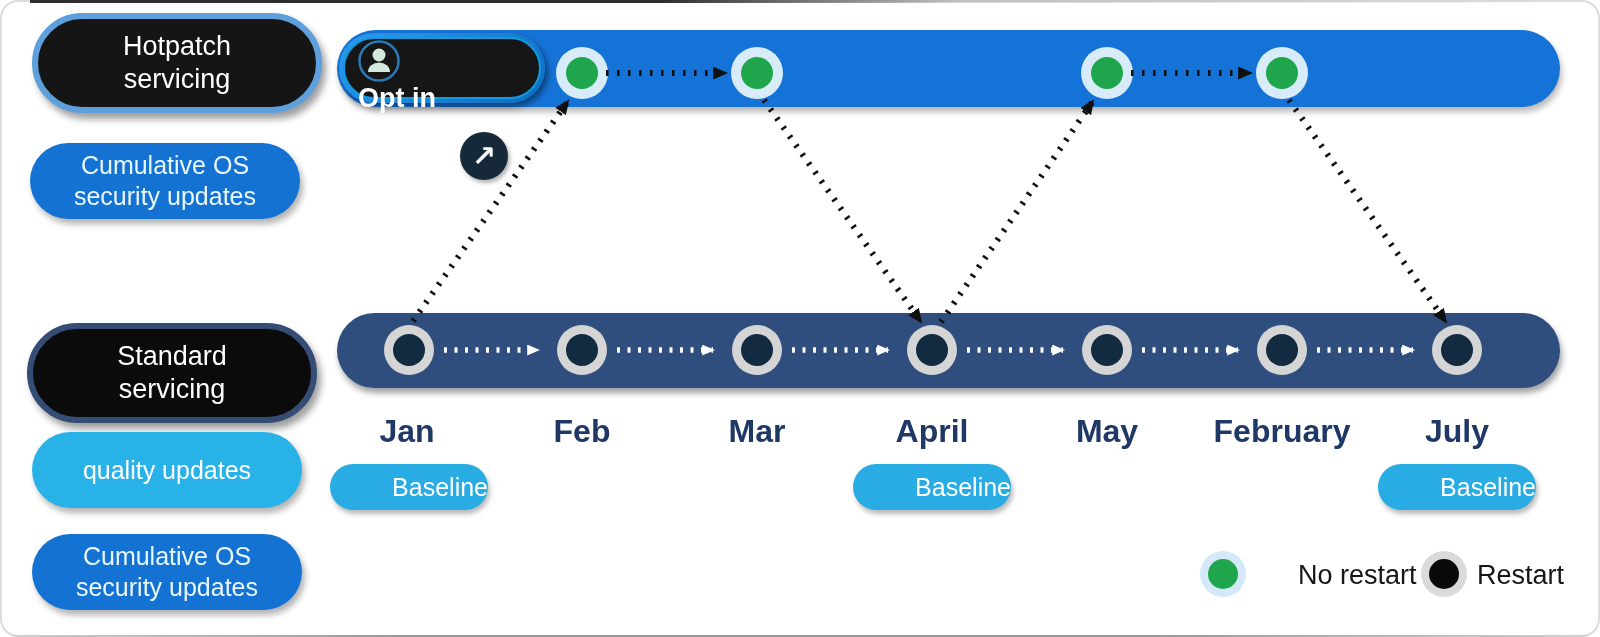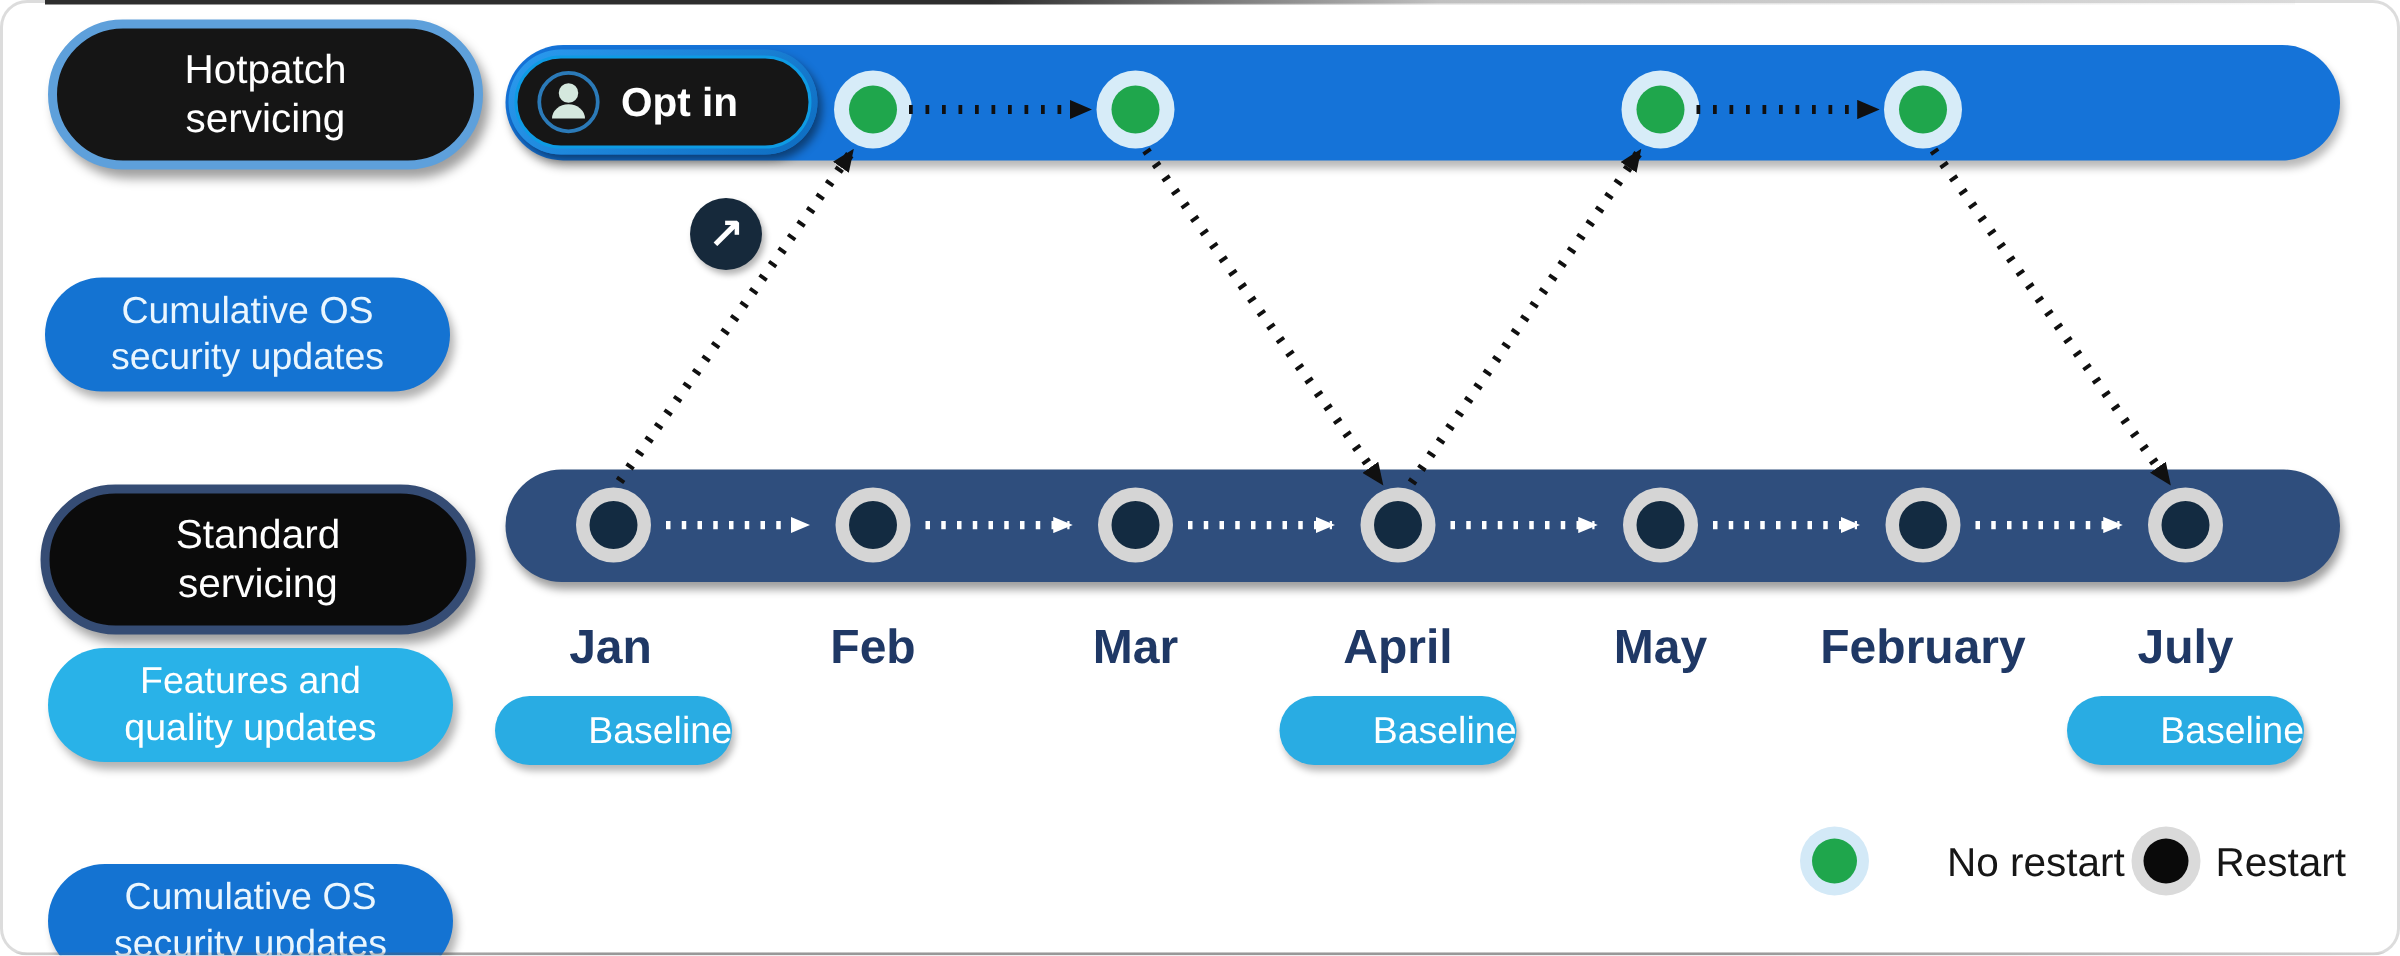--- a/index.html
+++ b/index.html
@@ -18,36 +18,36 @@
   
   .pill{position:absolute;display:flex;flex-direction:column;align-items:center;justify-content:center;
     text-align:center;border-radius:999px;z-index:4;}
   .pill span{display:block;}
   .servicing-pill{width:278px;height:88px;background:#151515;color:#ffffff;
     font-size:27px;line-height:33px;box-shadow:4px 6px 7px rgba(0,0,0,.38);}
   .hotpatch-servicing{left:32px;top:13px;border:6px solid #5EA0DB;}
   .standard-servicing{left:27px;top:303px;border:6px solid #354C74;background:#0b0b0b;margin-top:20px;}
   .sub-pill{width:270px;height:76px;border-radius:40px;color:#EAF6FE;font-size:25px;line-height:31px;
     box-shadow:3px 5px 6px rgba(0,0,0,.3);}
-  .blue-pill{background:#1473D2;margin-top:42px;}
+  .blue-pill{background:#1473D2;}
   .cyan-pill{background:#29B2E8;color:#ffffff;}
   .hotpatch-updates{left:30px;top:143px;}
   .features-updates{left:32px;top:432px;}
   .standard-updates{left:32px;top:534px;}
 
   
   .bar{position:absolute;left:337px;width:1223px;height:77px;border-radius:40px;z-index:1;}
   .hotpatch-bar{top:30px;background:#1573D8;box-shadow:2px 5px 6px rgba(0,0,0,.28);}
   .standard-bar{top:313px;height:75px;background:#2F4E7D;box-shadow:2px 5px 6px rgba(0,0,0,.38);}
 
   
   .optin{position:absolute;left:339px;top:33px;width:206px;height:70px;border-radius:36px;z-index:2;
     background:linear-gradient(140deg,#2B9BEF 0%,#0D6CC0 100%);box-shadow:3px 4px 6px rgba(0,0,0,.45);}
   .optin-inner{position:absolute;inset:4px;background:#161616;border:2px solid #0E9BE4;border-radius:32px;
-    display:flex;align-items:center;}
+    display:flex;align-items:flex-start;flex-direction:column;}
   .person-badge{width:44px;height:44px;margin-left:12px;flex:0 0 auto;}
   .optin-label{color:#ffffff;font-weight:bold;font-size:27px;margin-left:13px;}
 
   
   .dot{position:absolute;border-radius:50%;z-index:2;}
   .hp-dot{top:47px;width:52px;height:52px;background:#D7ECF8;}
   .hp-dot .core{position:absolute;inset:10px;border-radius:50%;background:#1FA64C;}
   .std-dot{top:325px;width:50px;height:50px;background:#D5D5D5;}
   .std-dot .core{position:absolute;inset:9px;border-radius:50%;background:#132B41;}
 
@@ -88,21 +88,20 @@
   </div>
   <div class="pill sub-pill blue-pill hotpatch-updates">
     <span>Cumulative OS</span>
     <span>security updates</span>
   </div>
   <div class="pill servicing-pill standard-servicing">
     <span>Standard</span>
     <span>servicing</span>
   </div>
   <div class="pill sub-pill cyan-pill features-updates">
-    <span>Features and</span>
     <span>quality updates</span>
   </div>
   <div class="pill sub-pill blue-pill standard-updates">
     <span>Cumulative OS</span>
     <span>security updates</span>
   </div>
 
   <div class="bar hotpatch-bar"></div>
   <div class="bar standard-bar"></div>
 

